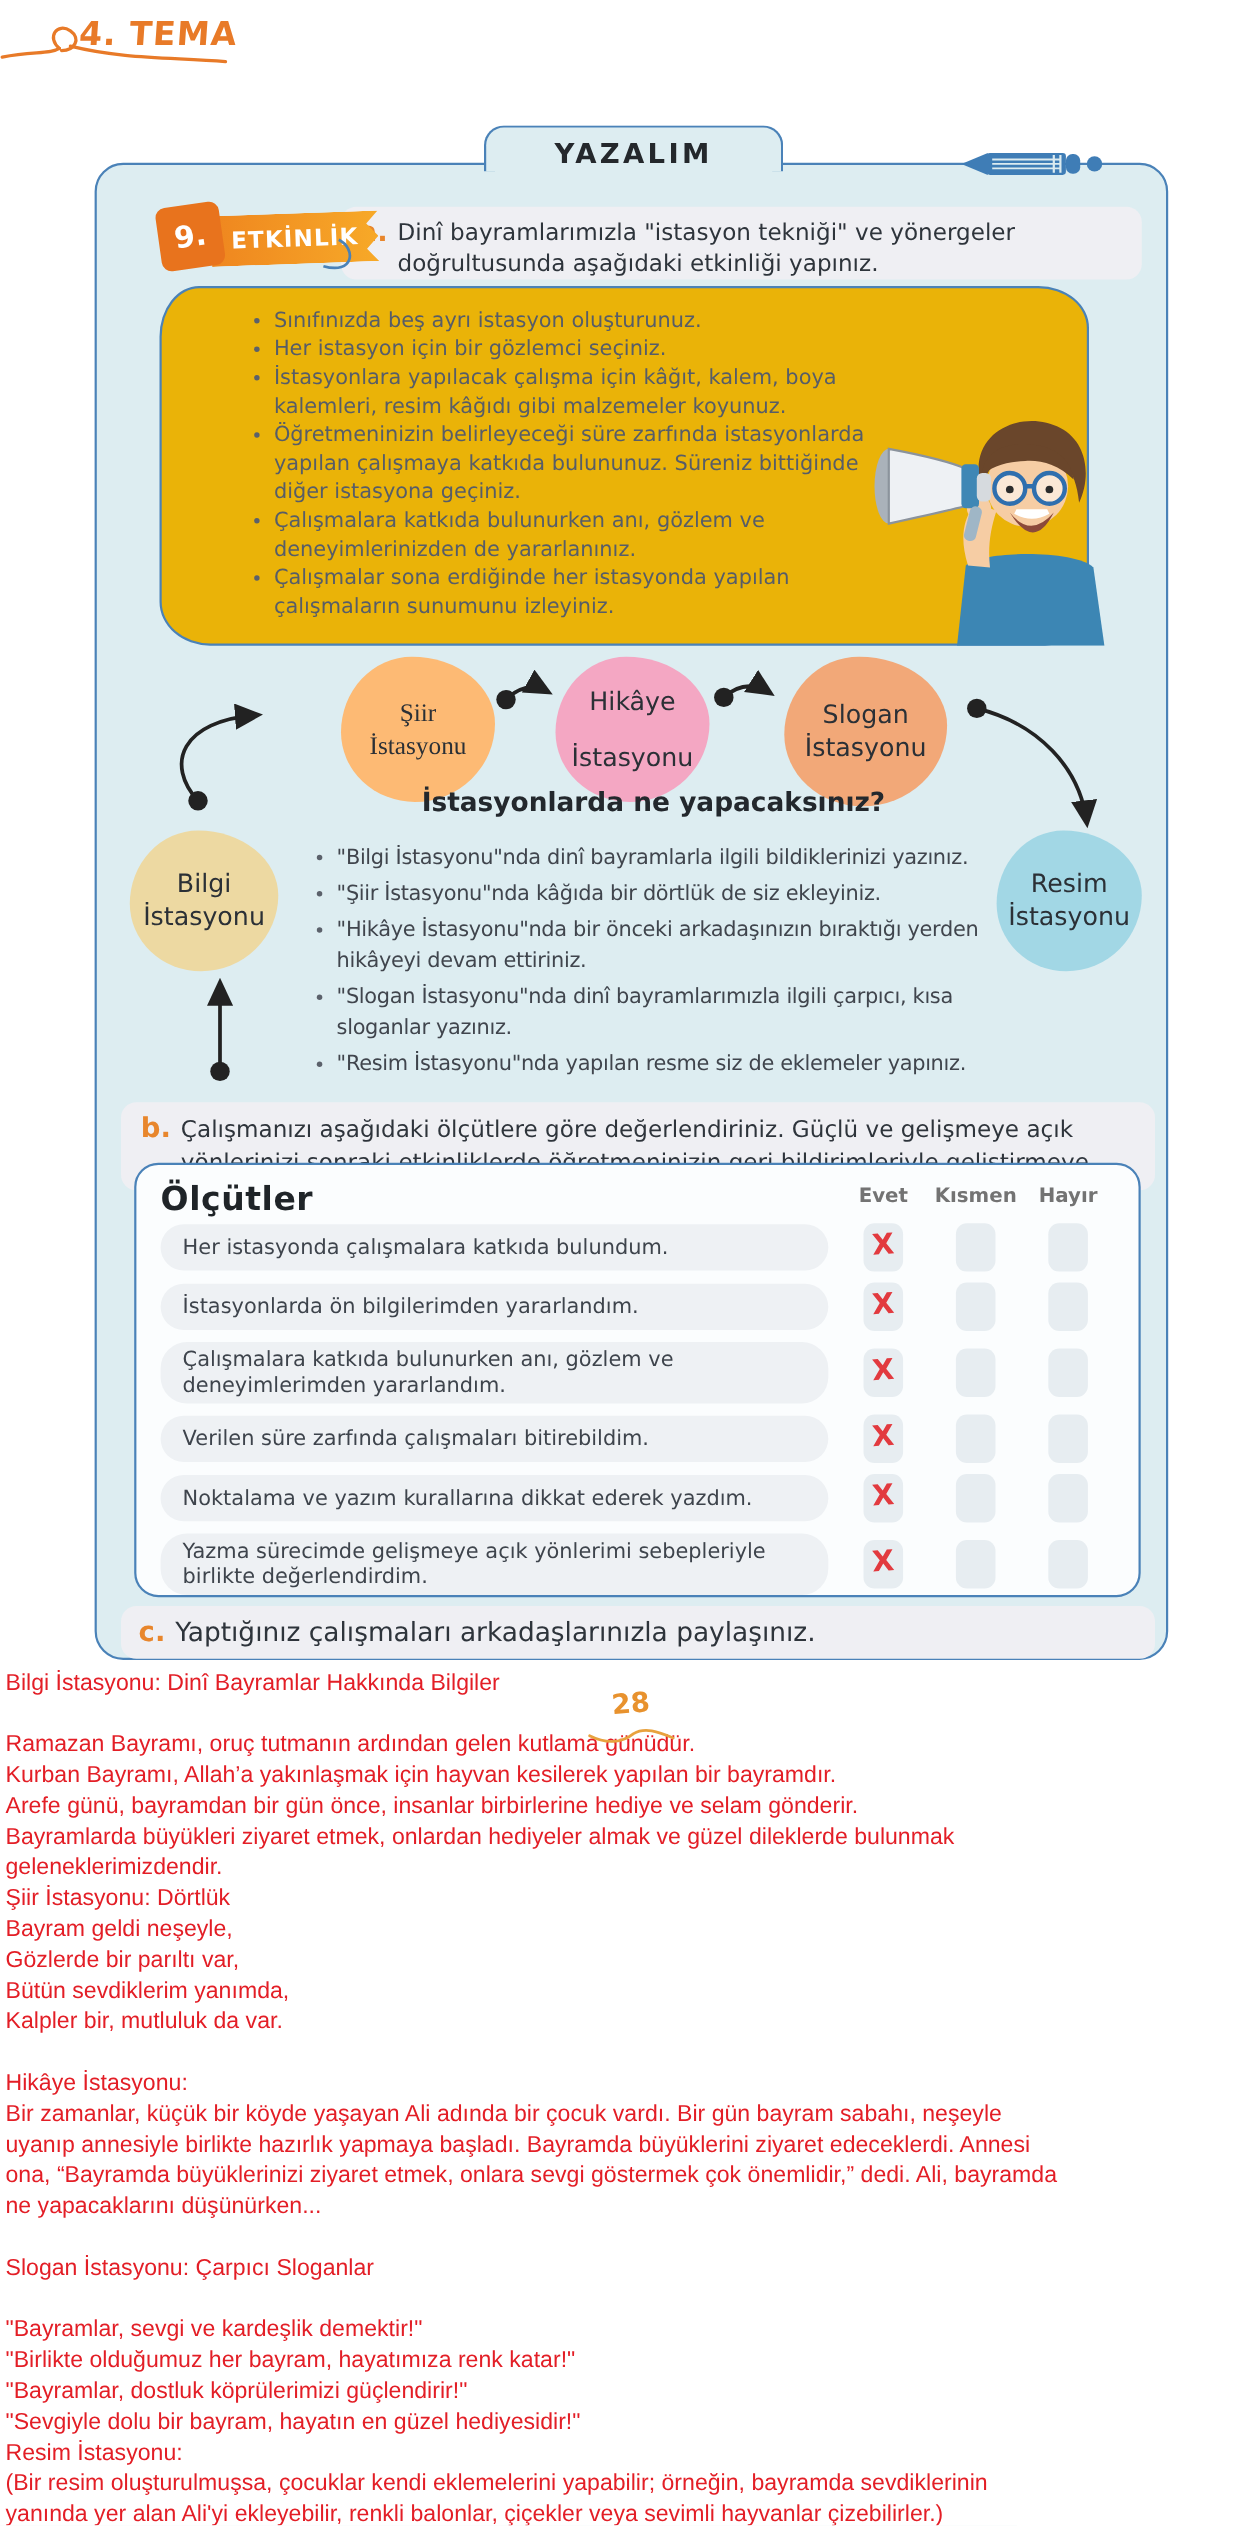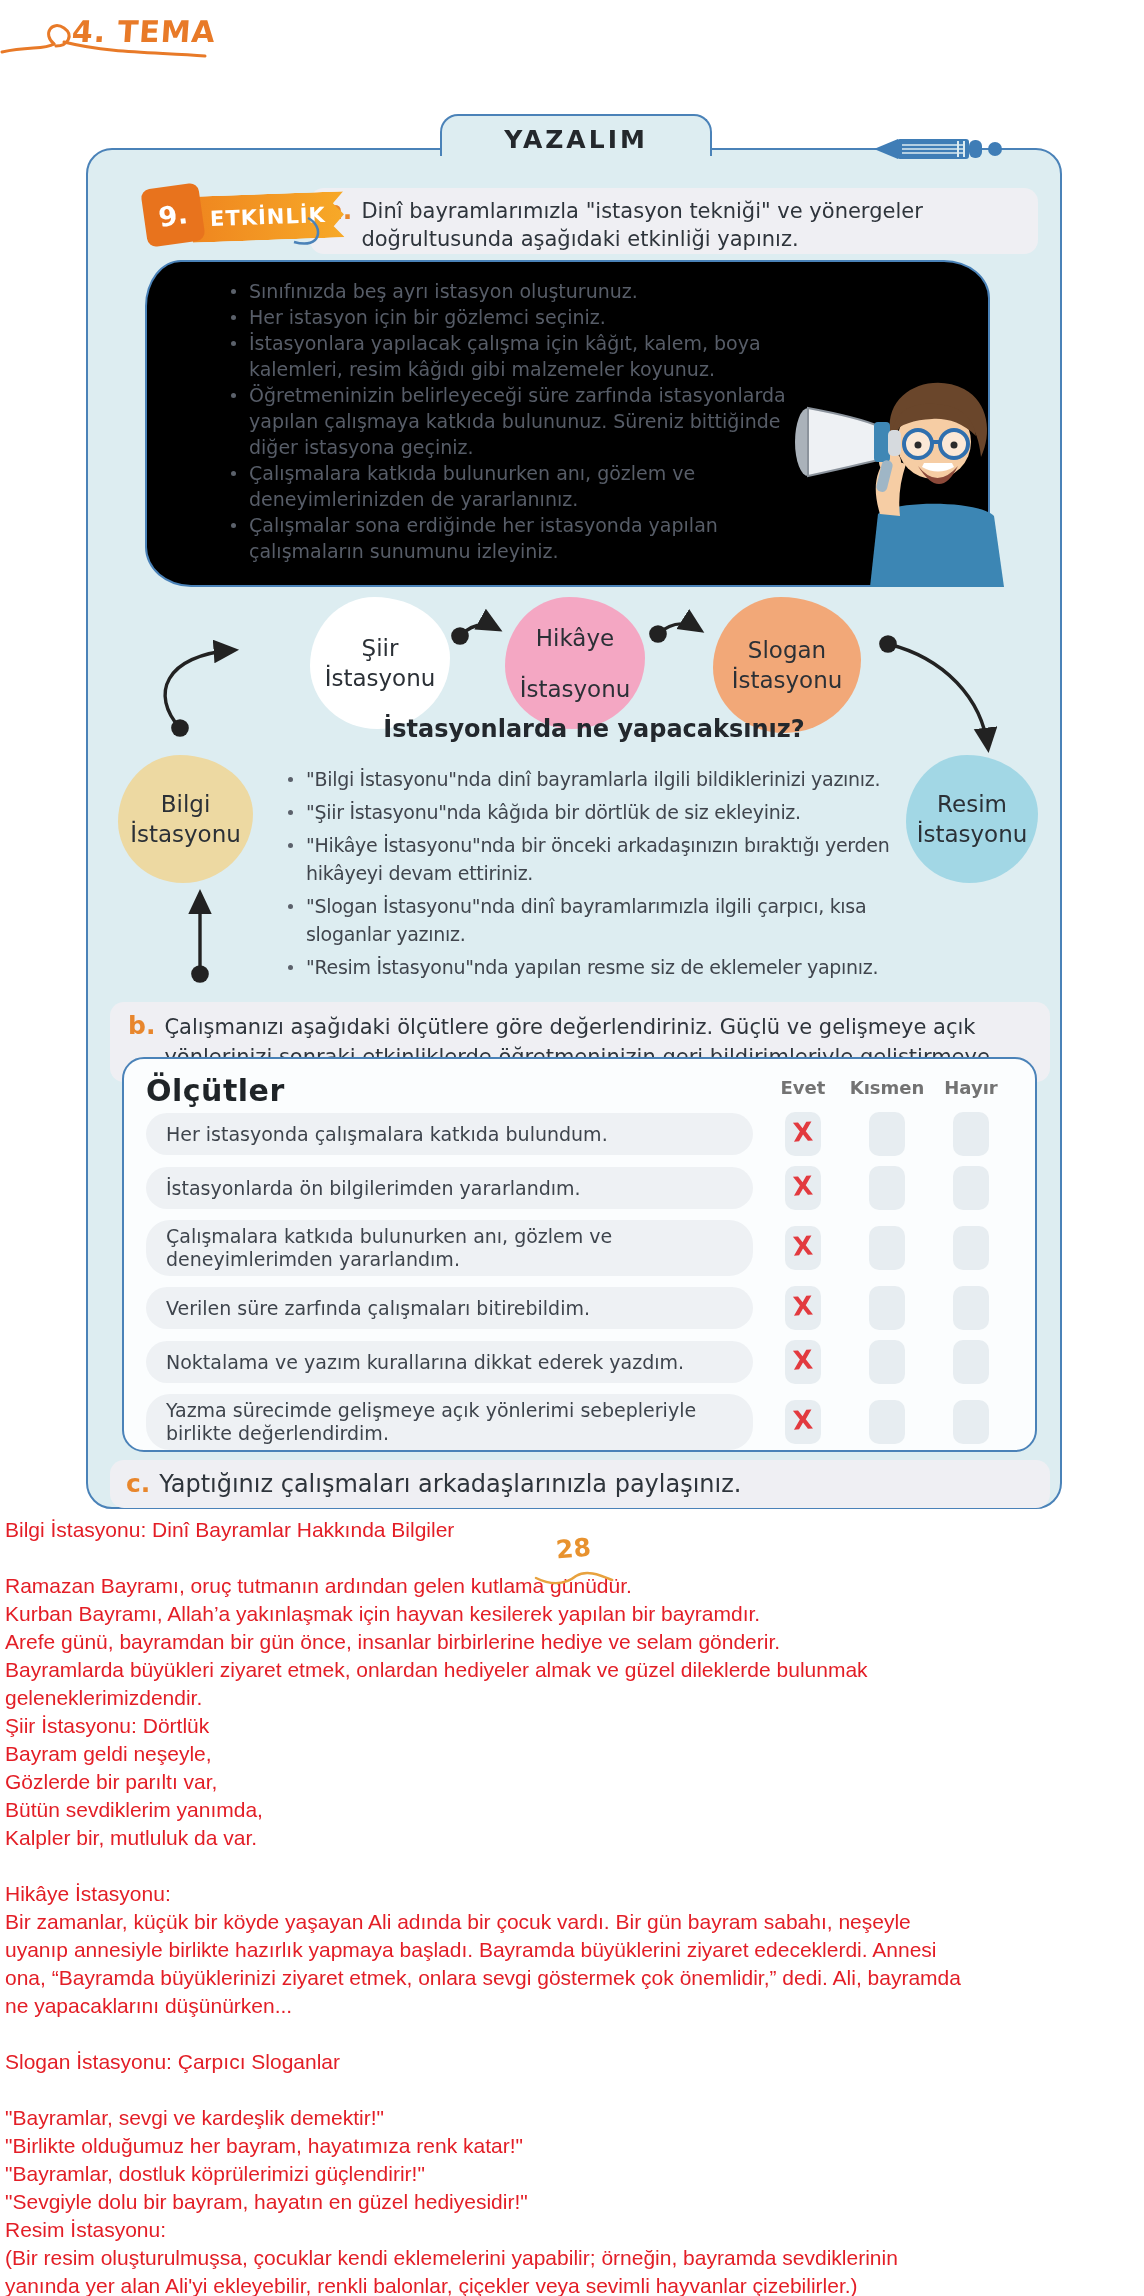--- a/index.html
+++ b/index.html
@@ -36,21 +36,21 @@
            padding:9px 16px;box-sizing:border-box;}
   .letter{color:#e8862c;font-size:25px;font-weight:700;margin-right:9px;line-height:28px;}
   .instr-text{font-size:21px;line-height:28px;color:#2e343b;}
   .box-a{left:222px;top:38px;width:728px;height:66px;}
   .box-b{left:22px;top:852px;width:940px;height:80px;padding:10px 18px;}
   .box-b .instr-text{line-height:30px;}
   .box-c{left:22px;top:1310px;width:940px;height:48px;align-items:center;}
   .box-c .instr-text{font-size:24px;}
 
   
-  .bubble{position:absolute;left:57px;top:110px;width:845px;height:327px;background:#000000;
+  .bubble{position:absolute;left:57px;top:110px;width:845px;height:327px;background:#eab308;
           border:2.5px solid #4a82b8;border-radius:36px 46px 40px 46px / 46px 38px 46px 40px;
           box-sizing:border-box;padding:16px 30px 10px 84px;}
   .step{display:flex;align-items:flex-start;}
   .dot{width:5px;height:5px;border-radius:50%;background:#5b616b;margin:11px 13px 0 0;flex:none;}
   .step-text{font-size:19px;line-height:26px;color:#575d68;max-width:560px;}
 
   .boy{position:absolute;left:694px;top:212px;z-index:2;}
 
   
   .blob{position:absolute;border-radius:46% 54% 52% 48% / 52% 46% 54% 48%;display:flex;
@@ -182,21 +182,21 @@
       <path d="M 96 152 C 112 138 196 138 212 154 L 222 225 L 88 225 Z" fill="#3c86b4"></path>
       <path d="M 98 152 C 90 126 94 110 104 96 L 124 102 C 118 120 116 136 118 154 Z" fill="#f6cda4"></path>
       <circle cx="108" cy="100" r="11" fill="#f6cda4"></circle>
       <ellipse cx="26" cy="80" rx="13" ry="34" fill="#aab2ba"></ellipse>
       <path d="M 26 46 C 58 52 80 57 96 64 L 96 98 C 80 102 58 107 26 114 Z" fill="#eef1f4" stroke="#8b939c" stroke-width="2"></path>
       <rect x="92" y="60" width="16" height="40" rx="4" fill="#3f87b5"></rect>
       <rect x="106" y="68" width="13" height="26" rx="5" fill="#d6dade"></rect>
       <rect x="97" y="98" width="11" height="32" rx="5" fill="#9fb6c6" transform="rotate(14 102 114)"></rect>
     </svg>
 
-    <div class="blob blob-siir" style="background: #ffffff;">
+    <div class="blob blob-siir" style="background: #fdba74; font-family: Liberation Serif, serif;">
       <span>Şiir</span>
       <span>İstasyonu</span>
     </div>
     <div class="blob blob-hikaye" style="background: rgb(244, 167, 195); gap: 21px;">
       <span>Hikâye</span>
       <span>İstasyonu</span>
     </div>
     <div class="blob blob-slogan" style="background: rgb(242, 168, 120);">
       <span>Slogan</span>
       <span>İstasyonu</span>

